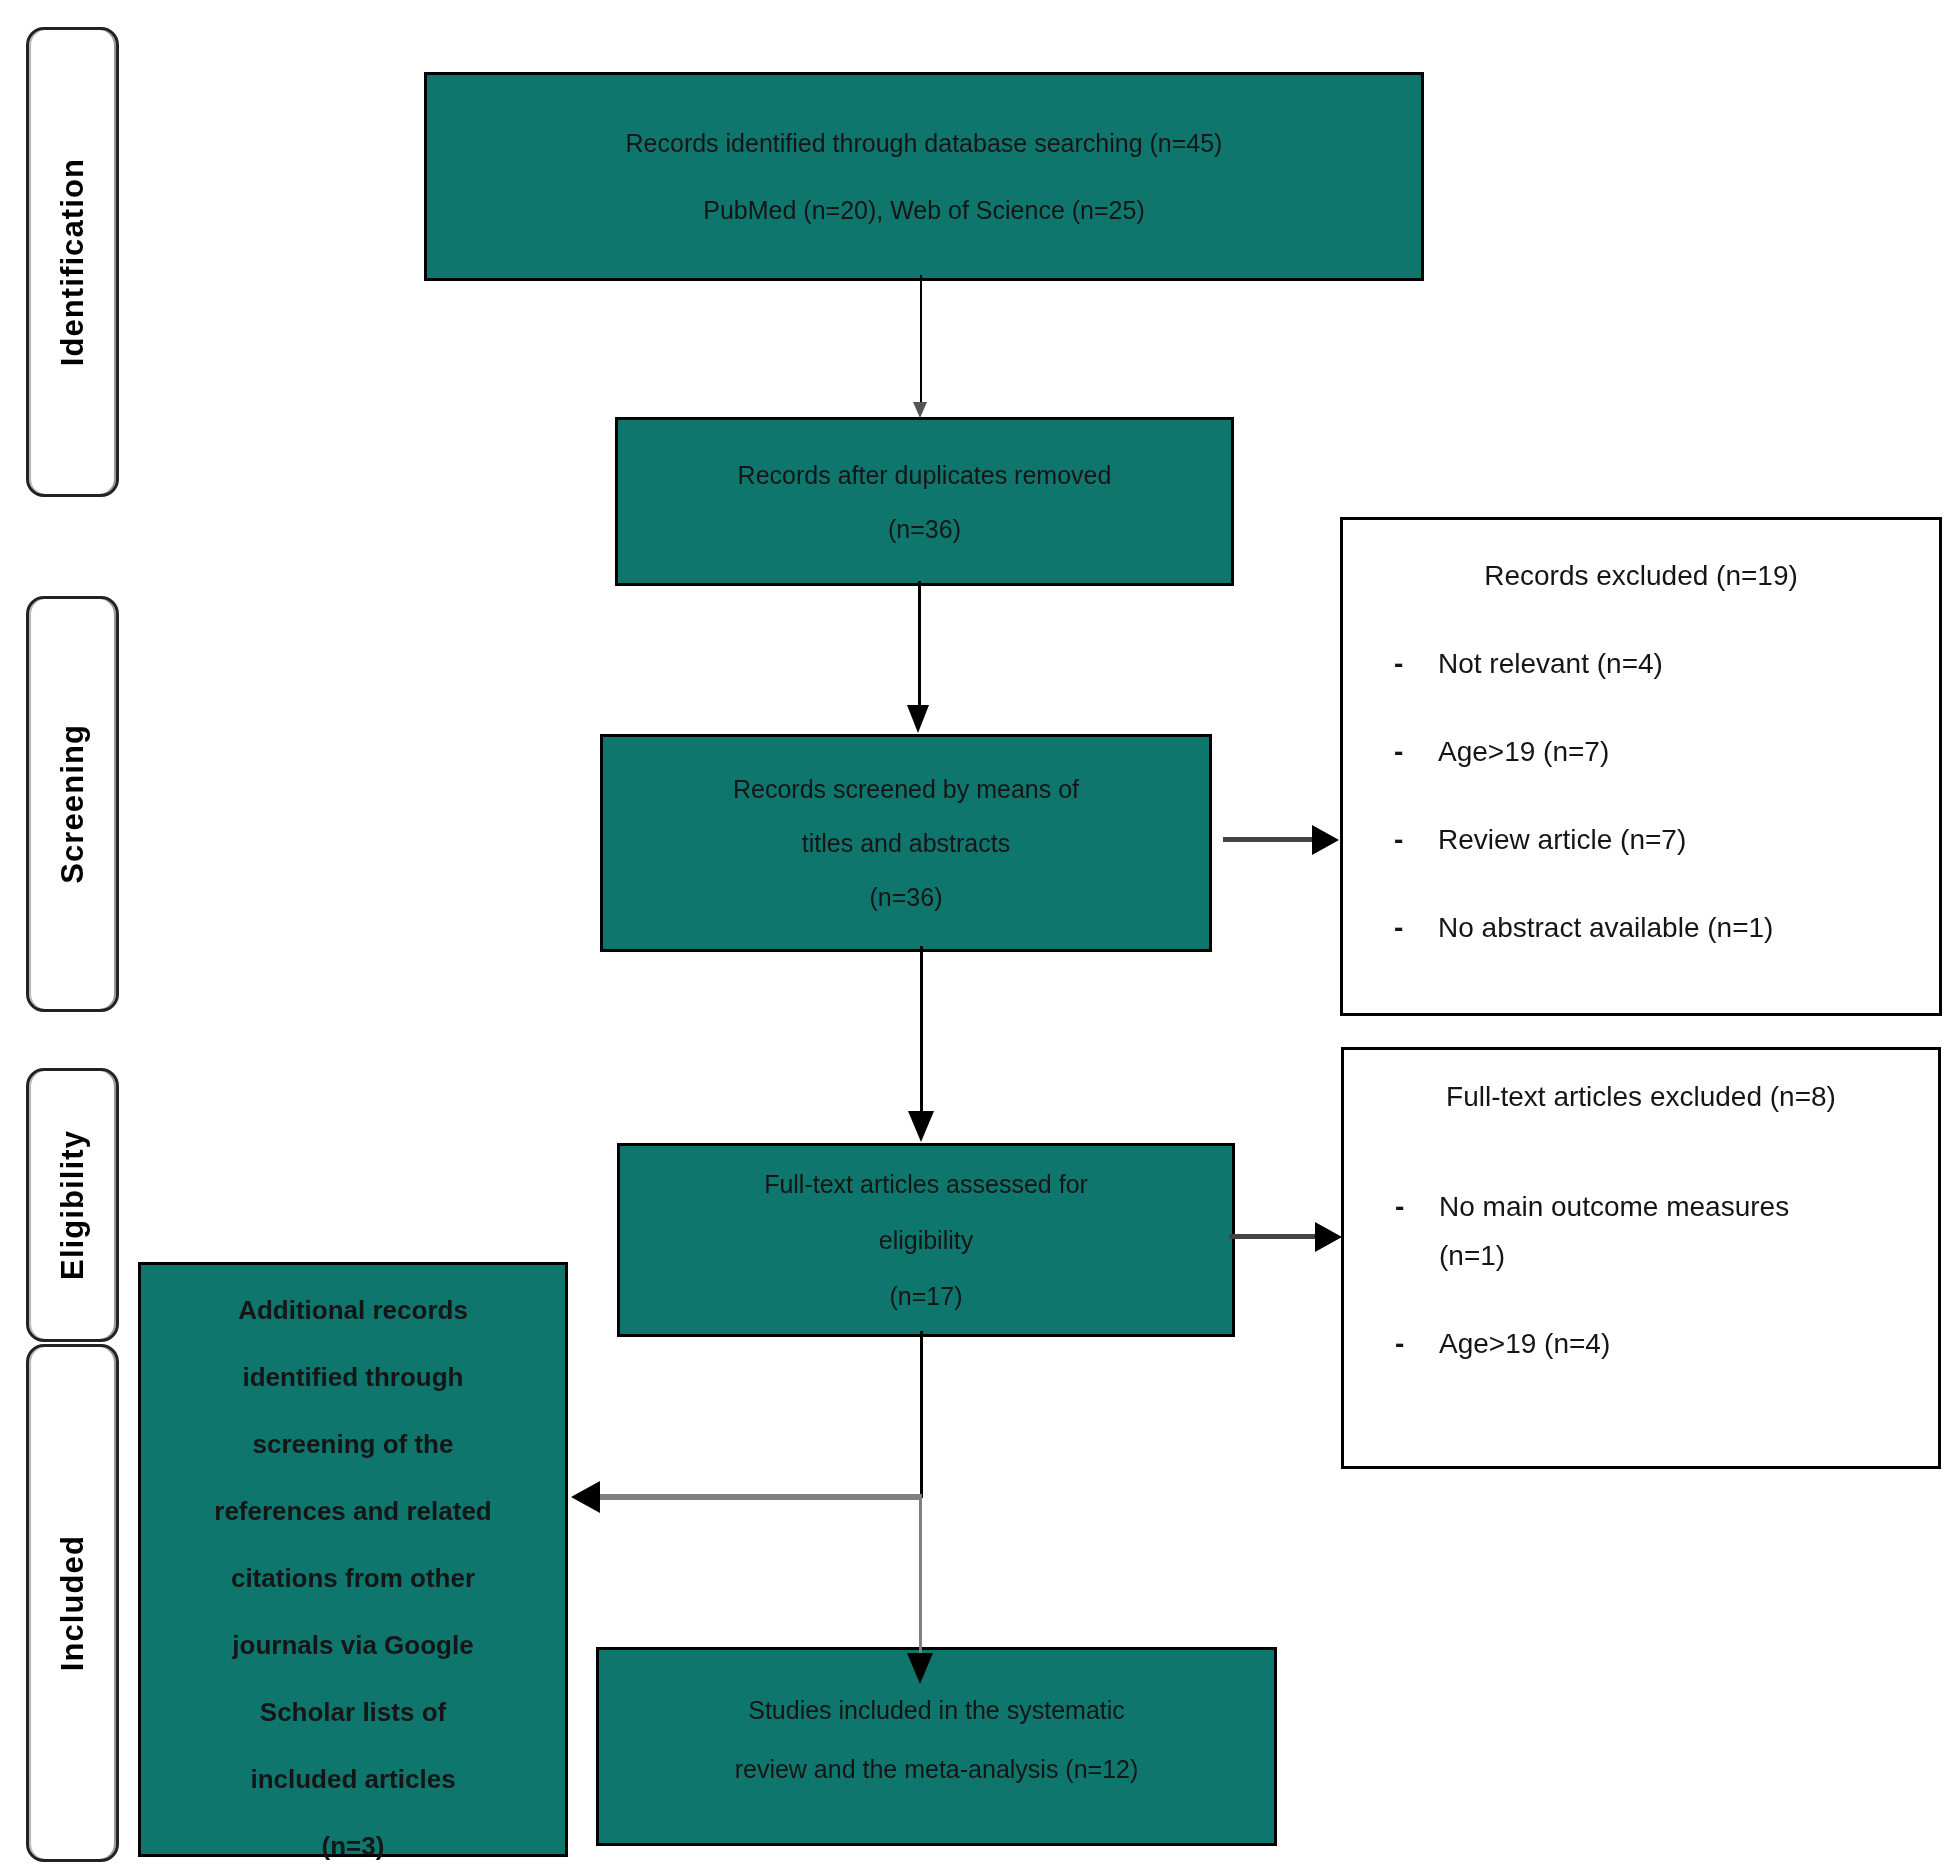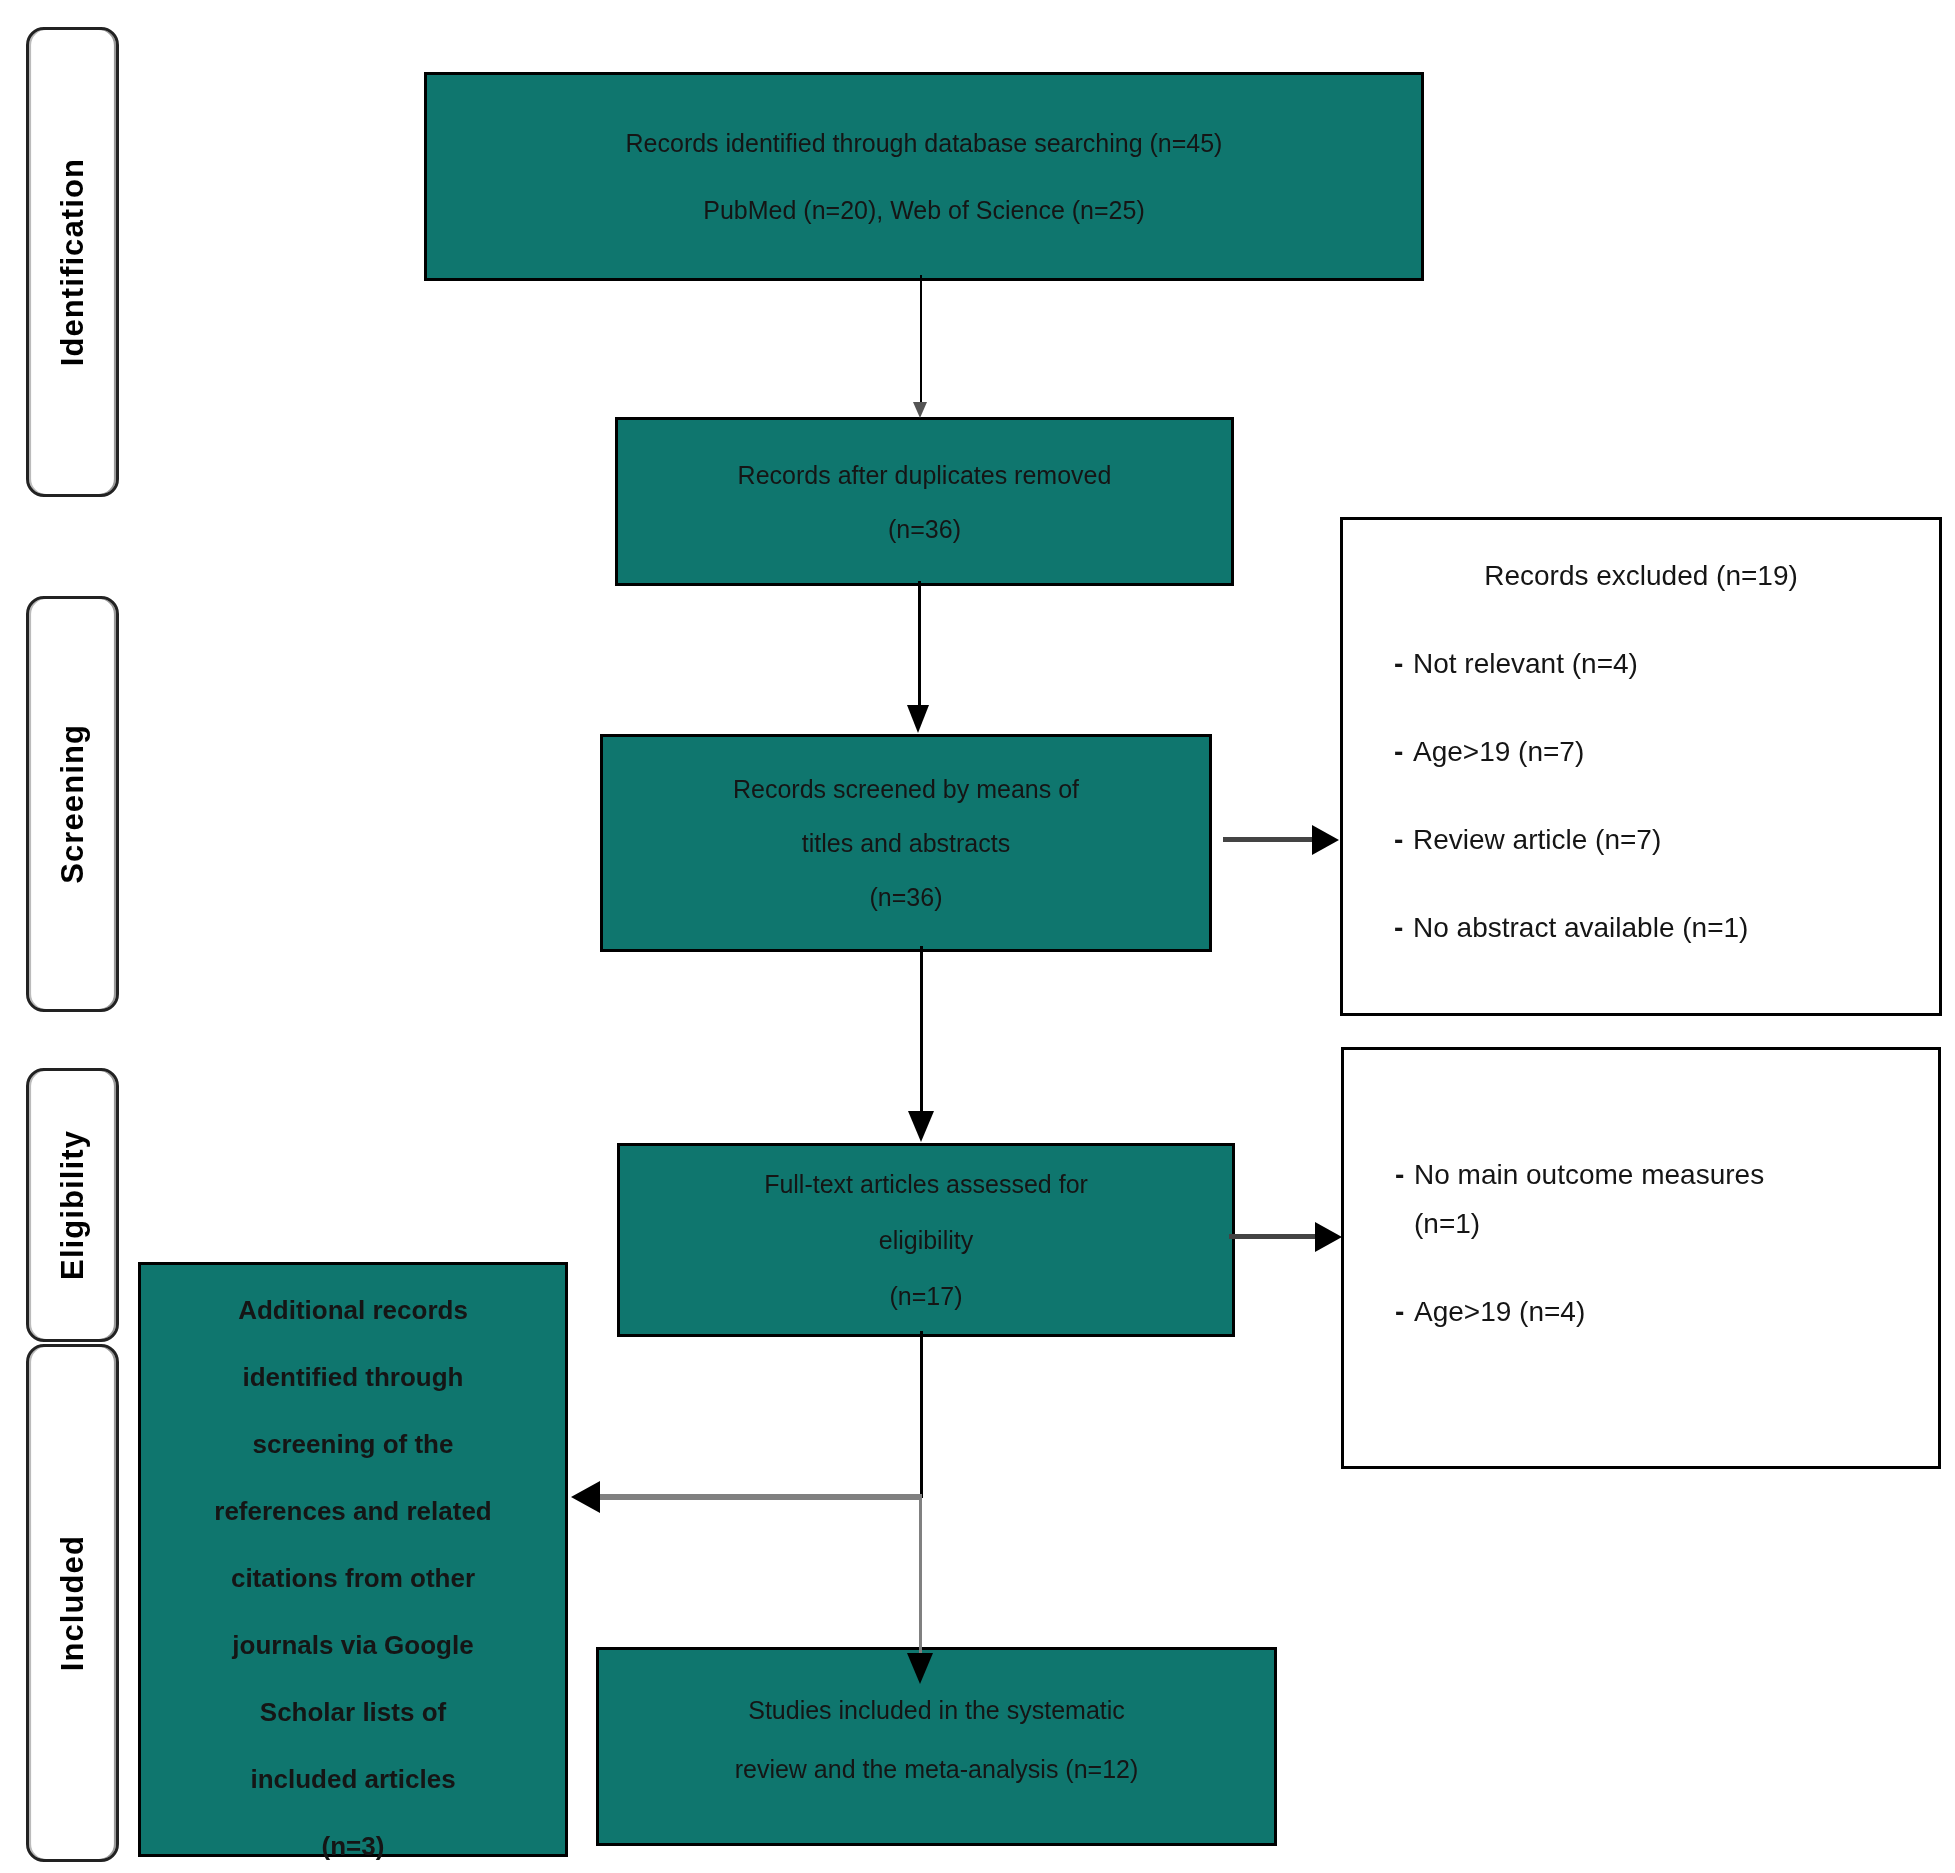--- a/index.html
+++ b/index.html
@@ -48,21 +48,21 @@
     background:#fff;
     font-size:28px;
     color:#151515;
   }
   .xbox .xtitle{display:block;text-align:center;line-height:32px;}
   .xitem{display:flex;align-items:flex-start;line-height:32px;}
   .xitem .marker{
     width:70px;text-align:left;padding-left:51px;
     font-weight:bold;flex:0 0 auto;box-sizing:border-box;
   }
-  .xitem .itext{flex:1 1 auto;text-align:left;}
+  .xitem .itext{flex:1 1 auto;text-align:left;margin-left:25px;}
   
   .vline{position:absolute;background:#000;}
   .vline.gray{background:#808080;}
   .hline{position:absolute;background:#444;}
   .hline.gray{background:#808080;}
   .head-down{position:absolute;width:0;height:0;}
   .head-right{position:absolute;width:0;height:0;}
   .head-left{position:absolute;width:0;height:0;}
 </style>
 </head>
@@ -119,20 +119,21 @@
       <span class="marker">-</span>
       <span class="itext">Review article (n=7)</span>
     </div>
     <div class="xitem" style="margin-top:56px;">
       <span class="marker">-</span>
       <span class="itext">No abstract available (n=1)</span>
     </div>
   </div>
 
   <div class="xbox" style="left:1341px;top:1047px;width:594px;height:385px;padding-top:31px;box-sizing:content-box;">
+    <span class="xtitle">Full-text articles excluded (n=8)</span>
     <div class="xitem" style="margin-top:69px;line-height:49px;">
       <span class="marker">-</span>
       <span class="itext"><span>No main outcome measures</span><br>
       <span>(n=1)</span></span>
     </div>
     <div class="xitem" style="margin-top:48px;">
       <span class="marker">-</span>
       <span class="itext">Age&gt;19 (n=4)</span>
     </div>
   </div>

